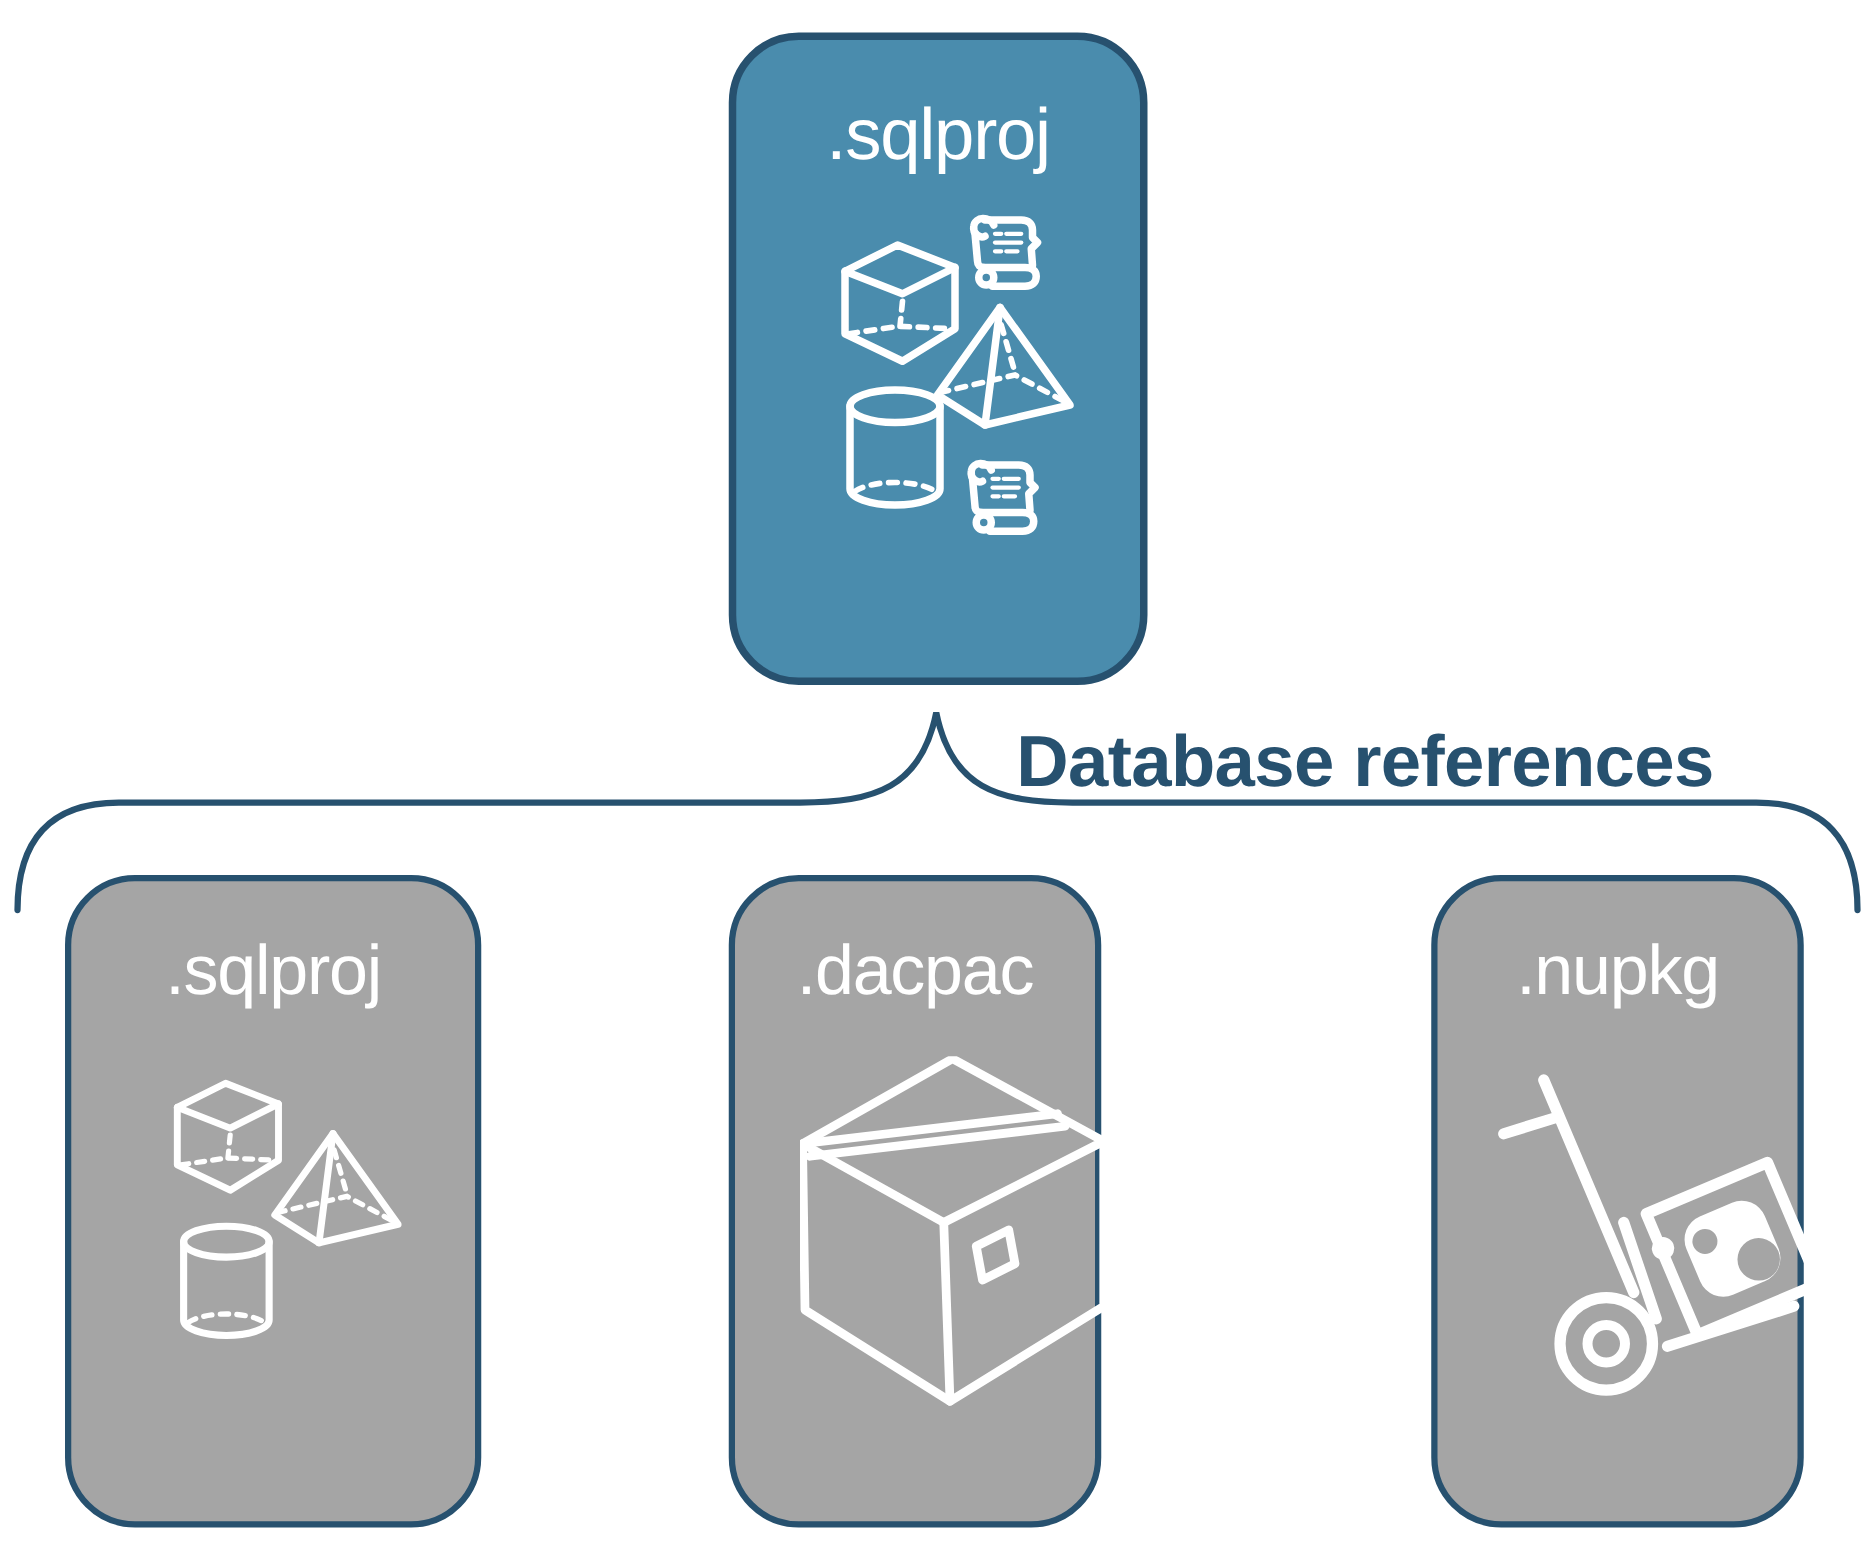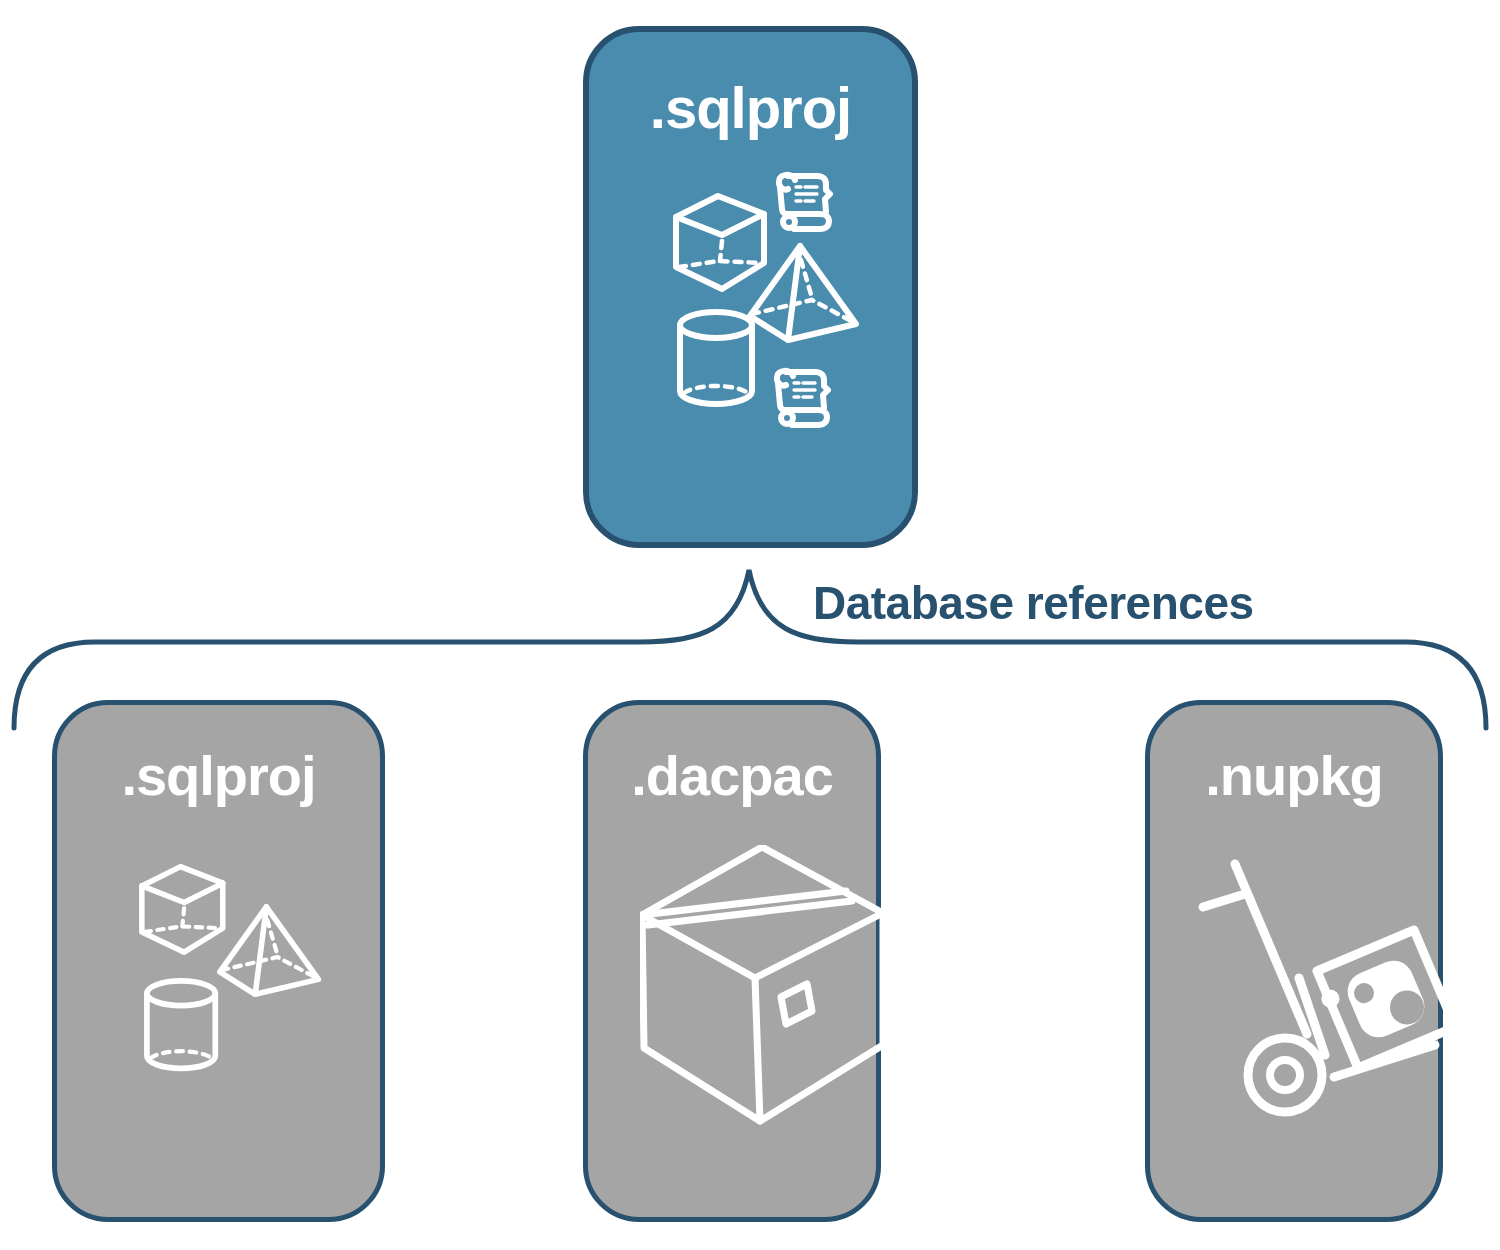--- a/index.html
+++ b/index.html
@@ -19,36 +19,36 @@
   .node{
     position:absolute;box-sizing:border-box;border-radius:56px;
     border:6px solid var(--outline);text-align:center;
   }
   .node.root{left:583px;top:26px;width:335px;height:522px;background:var(--root-fill);}
   .node.child{top:700px;width:298px;height:522px;background:var(--child-fill);border-width:5px;}
   .node.c1{left:52px;width:333px;}
   .node.c2{left:583px;}
   .node.c3{left:1113px;margin-left:32px;}
   .node-label{
-    display:block;margin-top:44px;font-size:58px;font-weight:700;line-height:1.1;
+    display:block;margin-top:44px;font-size:58px;font-weight:400;line-height:1.1;
     color:var(--label-text);letter-spacing:-1px;
   }
   .node.child .node-label{margin-top:40px;font-size:56px;}
   .icon-svg{position:absolute;}
   .icon-svg .st{fill:none;stroke:var(--icon-stroke);stroke-width:6;stroke-linecap:round;stroke-linejoin:round;}
   .icon-svg .st7{fill:none;stroke:var(--icon-stroke);stroke-width:7;stroke-linecap:round;stroke-linejoin:round;}
   .icon-svg .st9{fill:none;stroke:var(--icon-stroke);stroke-width:9;stroke-linecap:round;stroke-linejoin:round;}
   .icon-svg .dash{fill:none;stroke:var(--icon-stroke);stroke-width:4.5;stroke-linecap:round;stroke-dasharray:7 7;}
   .icon-svg .thin{fill:none;stroke:var(--icon-stroke);stroke-width:3.4;stroke-linecap:round;}
   .icon-svg .fw{fill:var(--icon-stroke);stroke:none;}
   .icon-svg .fg{fill:var(--child-fill);stroke:none;}
   .brace{position:absolute;left:0;top:540px;}
   .brace path{fill:none;stroke:var(--outline);stroke-width:5;stroke-linecap:round;}
   .edge-label{
-    position:absolute;left:813px;top:576px;font-size:46px;font-weight:700;
+    position:absolute;left:813px;top:576px;font-size:58px;font-weight:700;
     color:var(--edge-text);white-space:nowrap;letter-spacing:-0.5px;
   }
 </style>
 </head>
 <body>
 
 <div class="canvas">
 
   <div class="node root">
     <span class="node-label">.sqlproj</span>

